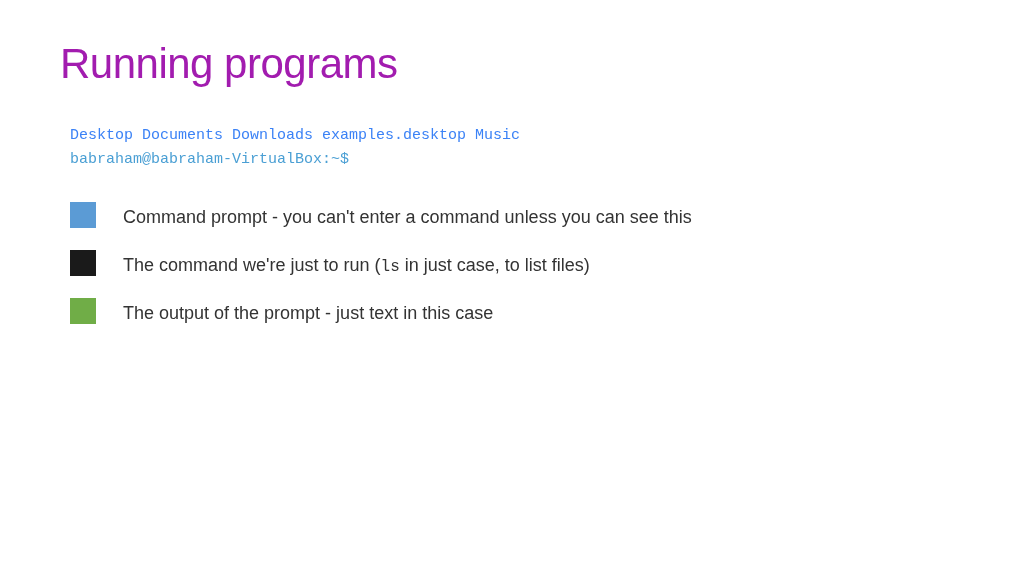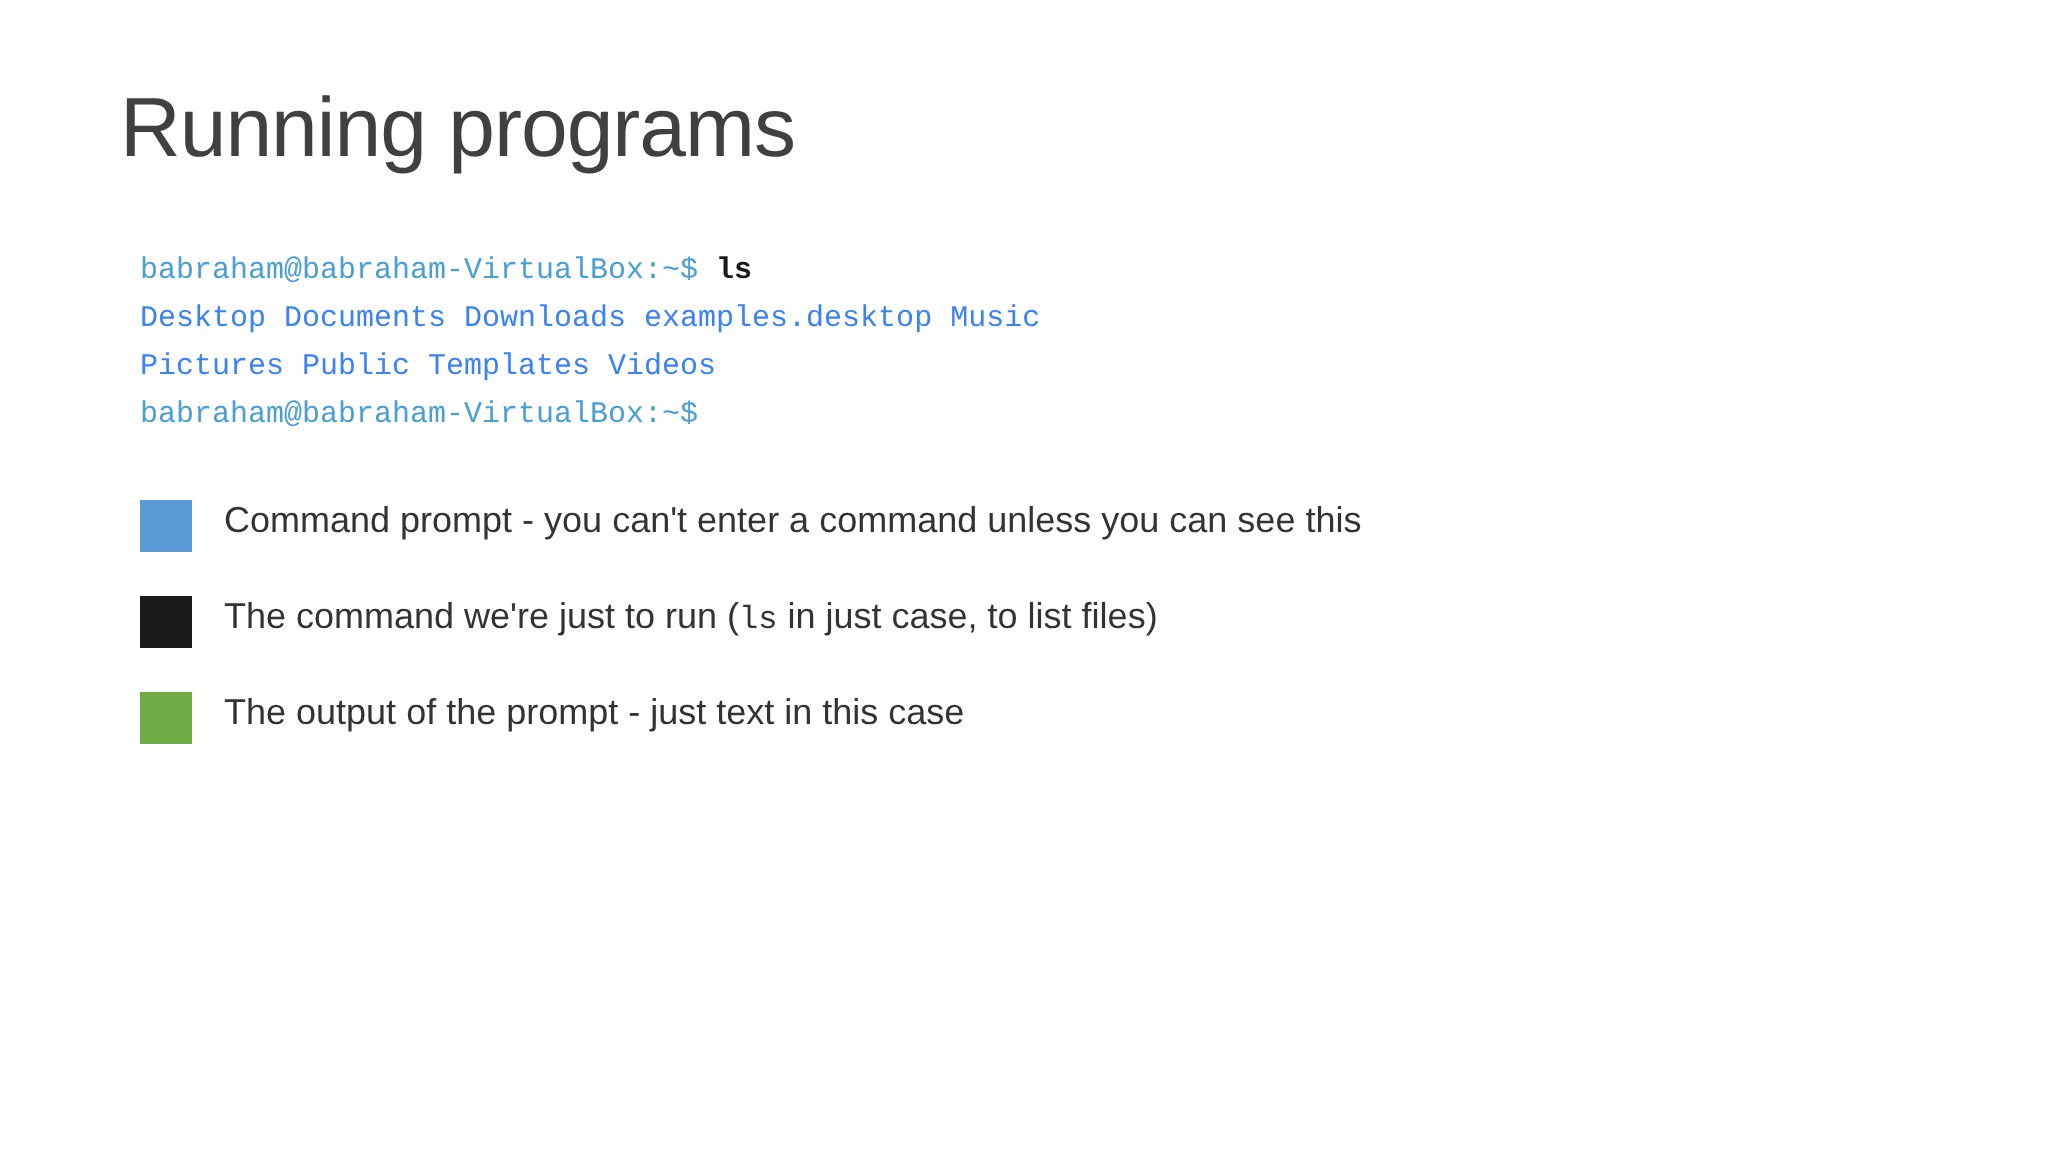--- a/index.html
+++ b/index.html
@@ -13,21 +13,21 @@
       font-family: 'Segoe UI', Arial, sans-serif;
       width: 1024px;
       height: 576px;
       overflow: hidden;
       padding: 40px 60px;
     }
 
     .page-title {
       font-size: 42px;
       font-weight: 300;
-      color: #404040;
+      color: #a21caf;
       margin-bottom: 36px;
       letter-spacing: -0.5px;
     }
 
     .terminal-block {
       font-family: 'Courier New', Courier, monospace;
       font-size: 15px;
       line-height: 1.6;
       margin-bottom: 30px;
       padding-left: 10px;
@@ -46,24 +46,25 @@
       color: #3b82f6;
     }
 
     .legend {
       margin-top: 20px;
       padding-left: 10px;
     }
 
     .legend-item {
       display: flex;
-      align-items: flex-start;
+      align-items: flex-end;
       margin-bottom: 22px;
       font-size: 18px;
       color: #333333;
+      gap: 11px;
     }
 
     .legend-box {
       width: 26px;
       height: 26px;
       margin-right: 16px;
       flex-shrink: 0;
     }
 
     .legend-box.blue {
@@ -83,25 +84,21 @@
       font-size: 16px;
       background: transparent;
     }
   </style>
 </head>
 <body>
 
 <h1 class="page-title">Running programs</h1>
 
 <div class="terminal-block">
-  <div class="prompt-line">
-    <span>babraham@babraham-VirtualBox:~$</span><span class="command"> ls</span>
-  </div>
   <div class="output-line">Desktop   Documents   Downloads   examples.desktop   Music</div>
-  <div class="output-line">Pictures   Public   Templates   Videos</div>
   <div class="prompt-line">
     <span>babraham@babraham-VirtualBox:~$</span>
   </div>
 </div>
 
 <div class="legend">
   <div class="legend-item">
     <div class="legend-box blue"></div>
     <span>Command prompt - you can't enter a command unless you can see this</span>
   </div>

